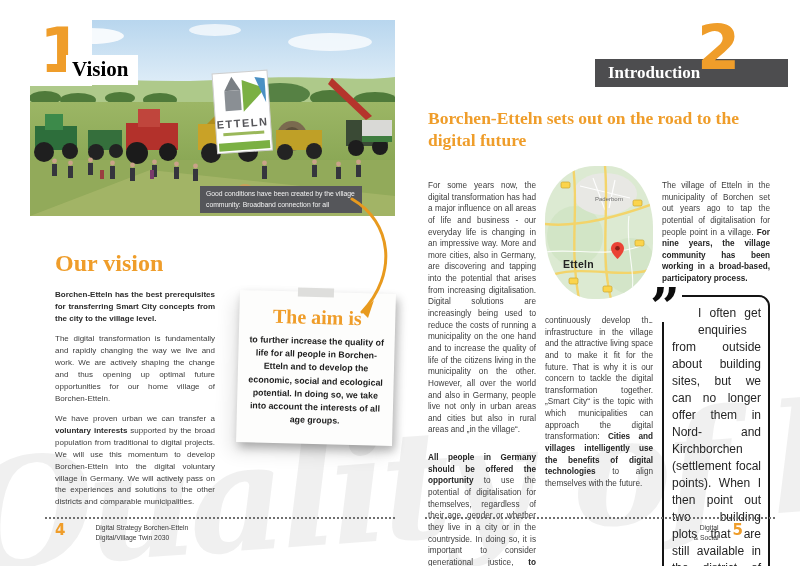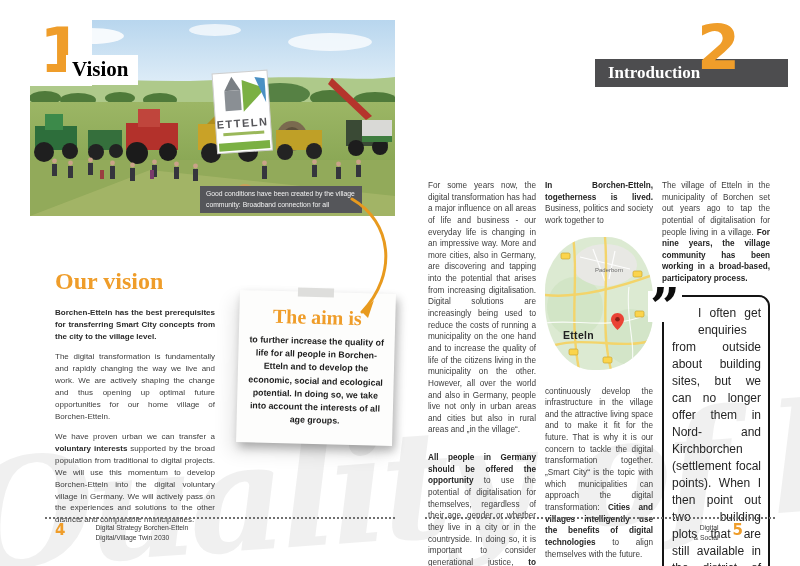--- a/index.html
+++ b/index.html
@@ -12,21 +12,21 @@
   
   .photo{position:absolute;left:30px;top:20px;width:365px;height:196px;z-index:1;overflow:hidden;}
   .num1-box{position:absolute;left:30px;top:20px;width:62px;height:66px;background:#fff;z-index:3;
     display:flex;align-items:flex-start;justify-content:center;}
   .num1{font-family:"DejaVu Sans",sans-serif;font-weight:900;font-size:62px;line-height:62px;color:#ef9d2a;}
   .vision-label{position:absolute;left:66px;top:55px;background:#fff;z-index:3;padding:2px 10px 3px 6px;
     font-family:"Liberation Serif",serif;font-weight:bold;font-size:21px;color:#000000;}
   .photo-caption{position:absolute;left:200px;top:186px;width:150px;z-index:4;background:#55565a;
     color:#f2f2f2;font-size:6.8px;line-height:1.55;padding:3px 6px;}
   .arrow-svg{position:absolute;left:332px;top:196px;z-index:4;}
-  .our-vision{position:absolute;left:55px;top:268px;width:160px;z-index:1;}
+  .our-vision{position:absolute;left:55px;top:250px;width:160px;z-index:1;}
   .our-vision h2{margin:0 0 12px 0;font-family:"Liberation Serif",serif;font-weight:bold;
     font-size:24px;color:#ef9d2a;}
   .body-p{font-size:8px;line-height:1.48;text-align:justify;margin:0 0 9px 0;}
   .body-p b{color:#2b2b2b;}
   .note{position:absolute;left:238px;top:292px;width:156px;height:152px;z-index:2;background:#fdfdfc;
     box-shadow:3px 5px 10px rgba(0,0,0,0.28), -6px 10px 18px rgba(0,0,0,0.10);transform:rotate(1.5deg);
     padding:14px 10px 8px 10px;box-sizing:border-box;}
   .note-tape{position:absolute;left:58px;top:-4px;width:36px;height:9px;background:#dcdcda;opacity:.95;}
   .note-title{margin:0 0 6px 0;text-align:center;font-family:"Liberation Serif",serif;font-weight:bold;
     font-size:20px;color:#ef9d2a;}
@@ -214,28 +214,28 @@
       <div>Digital Strategy Borchen-Etteln</div>
       <div>Digital/Village Twin 2030</div>
     </div>
   </div>
 
   <div class="intro-bar">
     <span>Introduction</span>
   </div>
   <div class="num2">2</div>
 
+  <h1 class="headline">Borchen-Etteln sets out on the road to the digital future</h1>
 
   <div class="cols">
     <div class="col">
       <p class="col-p"><span>For some years now, the digital transformation has had a major influence on all areas of life and business - our everyday life is changing in an impressive way. More and more cities, also in Germany, are discovering and tapping into the potential that arises from increasing digitalisation. Digital solutions are increasingly being used to reduce the costs of running a municipality on the one hand and to increase the quality of life of the citizens living in the municipality on the other. However, all over the world and also in Germany, people live not only in urban areas and cities but also in rural areas and „in the village“.</span></p>
       <p class="col-p"><b>All people in Germany should be offered the opportunity</b><span> to use the potential of digitalisation for themselves, regardless of their age, gender or whether they live in a city or in the countryside. In doing so, it is important to consider generational justice, </span><b>to enable all social groups to participate</b><span> and, with a view to a democratic society, to avoid the formation of „social bubbles“.</span></p>
     </div>
     <div class="col">
-      <p class="col-p"><b>In Borchen-Etteln, togetherness is lived.</b><span> Business, politics and society work together to</span></p>
       <div class="map">
         <svg width="108" height="133" viewBox="0 0 108 133">
           <ellipse cx="30" cy="70" rx="28" ry="30" fill="#cfe3c3" opacity=".8"></ellipse>
           <ellipse cx="85" cy="100" rx="26" ry="28" fill="#cfe3c3" opacity=".7"></ellipse>
           <ellipse cx="60" cy="28" rx="32" ry="21" fill="#e8e8e4"></ellipse>
           <g stroke="#ffffff" stroke-width="1.2" fill="none" opacity=".9">
             <path d="M35,20 L85,32"></path>
               <path d="M48,12 L60,44"></path>
               <path d="M70,14 L64,42"></path>
           </g>
@@ -262,21 +262,21 @@
         <span class="map-pin">
           <svg width="13" height="17" viewBox="0 0 13 17">
               <path d="M6.5 0C2.9 0 0 2.9 0 6.5 0 11.2 6.5 17 6.5 17s6.5-5.8 6.5-10.5C13 2.9 10.1 0 6.5 0z" fill="#ea4335"></path>
               <circle cx="6.5" cy="6.3" r="2.3" fill="#8c2016"></circle>
             </svg>
         </span>
       </div>
       <p class="col-p"><span>continuously develop the infrastructure in the village and the attractive living space and to make it fit for the future. That is why it is our concern to tackle the digital transformation together. „Smart City“ is the topic with which municipalities can approach the digital transformation: </span><b>Cities and villages intelligently use the benefits of digital technologies</b><span> to align themselves with the future.</span></p>
     </div>
     <div class="col">
-      <p class="col-p"><span>The village of Etteln in the municipality of Borchen set out years ago to tap the potential of digitalisation for people living in a village. </span><b>For nine years, the village community has been working in a broad-based, participatory process.</b></p>
+      <p class="col-p"><span>The village of Etteln in the municipality of Borchen set out years ago to tap the potential of digitalisation for people point in a village. </span><b>For nine years, the village community has been working in a broad-based, participatory process.</b></p>
       <div class="quote-box">
         <span class="q-glyph q-open">”</span>
         <p class="quote-text"><span class="q-spacer"></span><span>I often get enquiries from outside about building sites, but we can no longer offer them in Nord- and Kirchborchen (settlement focal points). When I then point out two building plots that are still available in the district of Etteln, I get the answer „I don't want to go there“.</span></p>
         <span class="q-glyph q-close">“</span>
       </div>
     </div>
   </div>
 
   <div class="footer footer-right">
     <div class="footer-text">

